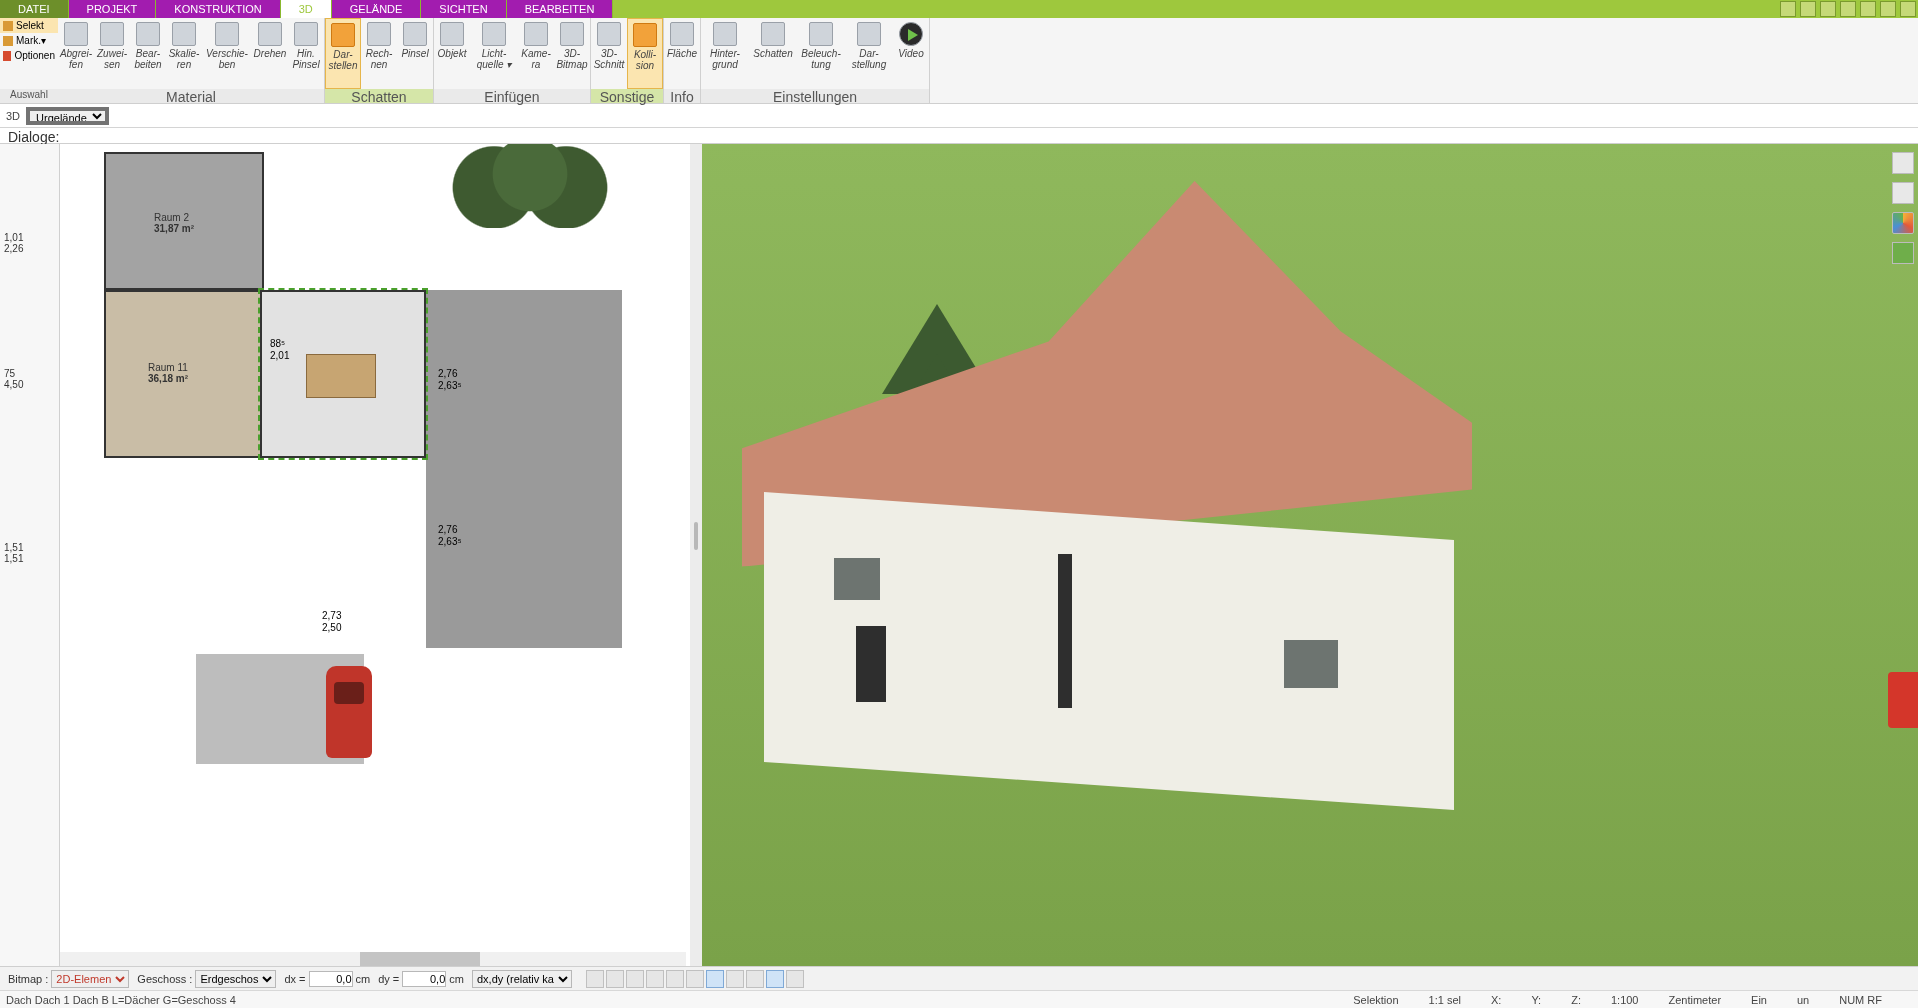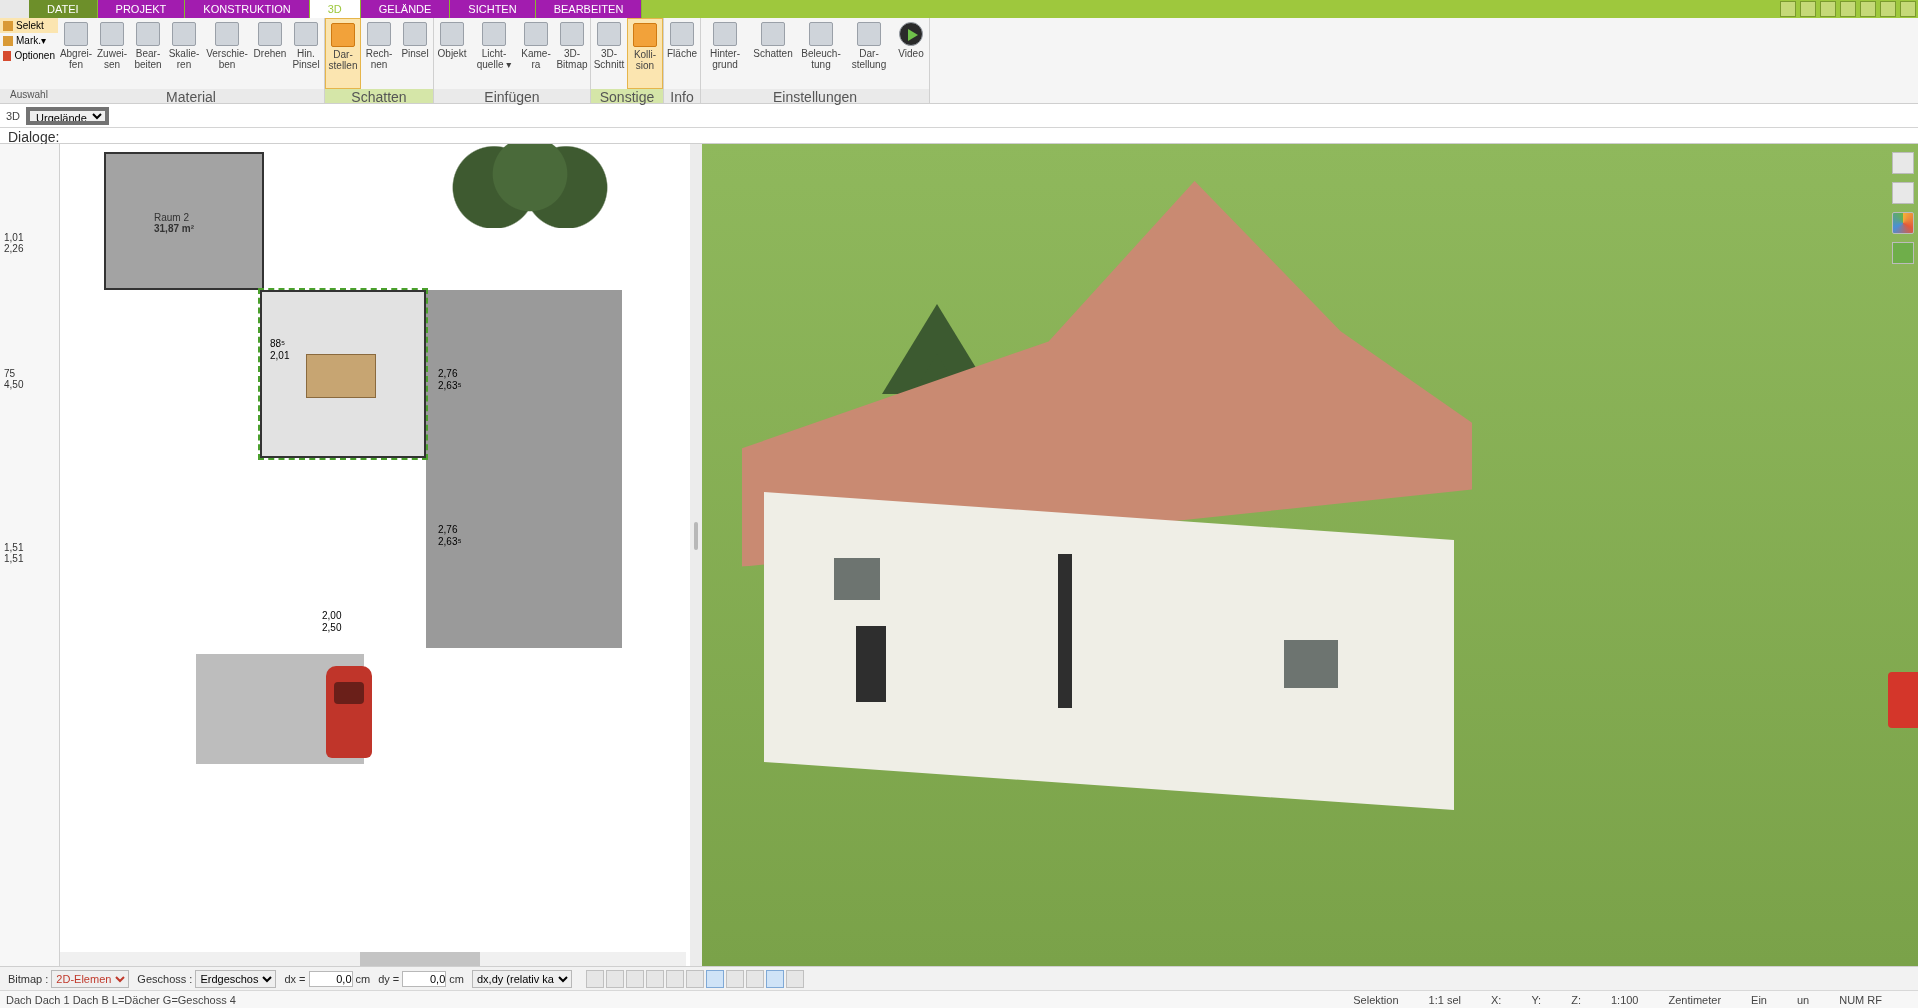--- a/index.html
+++ b/index.html
@@ -1,33 +1,33 @@
 <!DOCTYPE html>
 <html><head>
 <meta charset="utf-8">
 <style>
 * { margin: 0; padding: 0; box-sizing: border-box; font-family: "Segoe UI", Tahoma, sans-serif; }
 body { width: 1918px; height: 1008px; background: #fff; overflow: hidden; display: flex; flex-direction: column; font-size: 11px; }
 
 
-.menubar { height: 18px; background: #e8e8e8; display: flex; align-items: stretch; padding-left: 29px; }
+.menubar { height: 18px; background: #e8e8e8; display: flex; align-items: stretch; }
 .menubar .tab { padding: 2px 18px; color: #fff; background: #a21caf; border-right: 1px solid #8ab82e; display: flex; align-items: center; cursor: pointer; }
 .menubar .tab.dark { background: #6d8f2a; }
 .menubar .tab.sel { background: #fff; color: #9ec83d; }
 .menubar .spacer { flex: 1; background: #9ec83d; }
 .menubar .syswrap { display: flex; background: #9ec83d; }
 .menubar .sys { width: 16px; height: 16px; margin: 1px 2px; background: #c5d978; border: 1px solid #7a9a2e; cursor: pointer; }
 
 
 .ribbon { height: 86px; background: #f5f5f5; border-bottom: 1px solid #cfcfcf; display: flex; }
 .rgroup { border-right: 1px solid #d0d0d0; display: flex; flex-direction: column; }
 .rgroup .tools { display: flex; flex: 1; }
 .rgroup .glabel { height: 14px; text-align: center; font-size: 14px; color: #555; background: #eaeaea; }
 .rgroup.green .glabel { background: #d5e6a8; }
-.tool { width: 36px; display: flex; flex-direction: column; align-items: center; justify-content: flex-start; padding-top: 4px; cursor: pointer; }
+.tool { width: 36px; display: flex; flex-direction: column; align-items: center; justify-content: flex-start; padding-top: 4px; cursor: pointer; font-style: italic; }
 .tool.wide { width: 48px; }
 .tool.narrow { width: 50px; }
 .tool.sel { background: #fbe5b0; border: 1px solid #e6b54a; }
 .tool .ticon { width: 24px; height: 24px; background: #cfd4da; border: 1px solid #9aa0a8; border-radius: 2px; }
 .tool .ticon.orange { background: #f2a23a; border-color: #cf7a12; }
 .tool .ticon.play { background: #2a2a2a; border-radius: 12px; position: relative; }
 .tool .ticon.play::after { content: ""; position: absolute; left: 8px; top: 6px; border-left: 10px solid #6fc04a; border-top: 6px solid transparent; border-bottom: 6px solid transparent; }
 .tool .tlabel { font-size: 10px; color: #444; text-align: center; line-height: 11px; margin-top: 2px; white-space: pre-line; }
 
 .selblock { width: 58px; display: flex; flex-direction: column; font-size: 10px; }
@@ -294,35 +294,38 @@
       <div class="dim" style="top:398px">
           <div>1,51</div>
           <div>1,51</div>
         </div>
     </div>
     <div class="plan">
       <div class="terrace" style="left:366px;top:146px;width:196px;height:358px"></div>
       <div class="room" style="left:44px;top:8px;width:160px;height:138px;background:#a3a3a3">
         <div class="rlabel" style="left:48px;top:58px"><span>Raum 2</span><br><b>31,87 m²</b></div>
       </div>
+      <div class="room" style="left:44px;top:146px;width:200px;height:168px;background:#c9bda6">
+        <div class="rlabel" style="left:42px;top:70px"><span>Raum 11</span><br><b>36,18 m²</b></div>
+      </div>
       <div class="room sel" style="left:200px;top:146px;width:166px;height:168px;background:#e2e2e2">
         <div class="rlabel" style="left:52px;top:74px"><span>Raum 3</span><br><b>45,42 m²</b></div>
         <div style="position:absolute;left:44px;top:62px;width:70px;height:44px;background:#c7a572;border:1px solid #8a6a3e"></div>
       </div>
       <div class="terrace" style="left:136px;top:510px;width:168px;height:110px;background:#bdbdbd"></div>
       <div class="car" style="left:266px;top:522px"></div>
       <div class="tree2d" style="left:380px;top:-6px"></div>
 
       <div style="position:absolute;font-size:10px;left:378px;top:224px">2,76</div>
       <div style="position:absolute;font-size:10px;left:378px;top:236px">2,63⁵</div>
       <div style="position:absolute;font-size:10px;left:378px;top:380px">2,76</div>
       <div style="position:absolute;font-size:10px;left:378px;top:392px">2,63⁵</div>
       <div style="position:absolute;font-size:10px;left:210px;top:194px">88⁵</div>
       <div style="position:absolute;font-size:10px;left:210px;top:206px">2,01</div>
-      <div style="position:absolute;font-size:10px;left:262px;top:466px">2,00</div>
+      <div style="position:absolute;font-size:10px;left:262px;top:466px">2,73</div>
       <div style="position:absolute;font-size:10px;left:262px;top:478px">2,50</div>
     </div>
     <div class="scrollh">
         <div class="thumb"></div>
       </div>
   </div>
 
   <div class="splitter"></div>
 
   <div class="pane3d">

